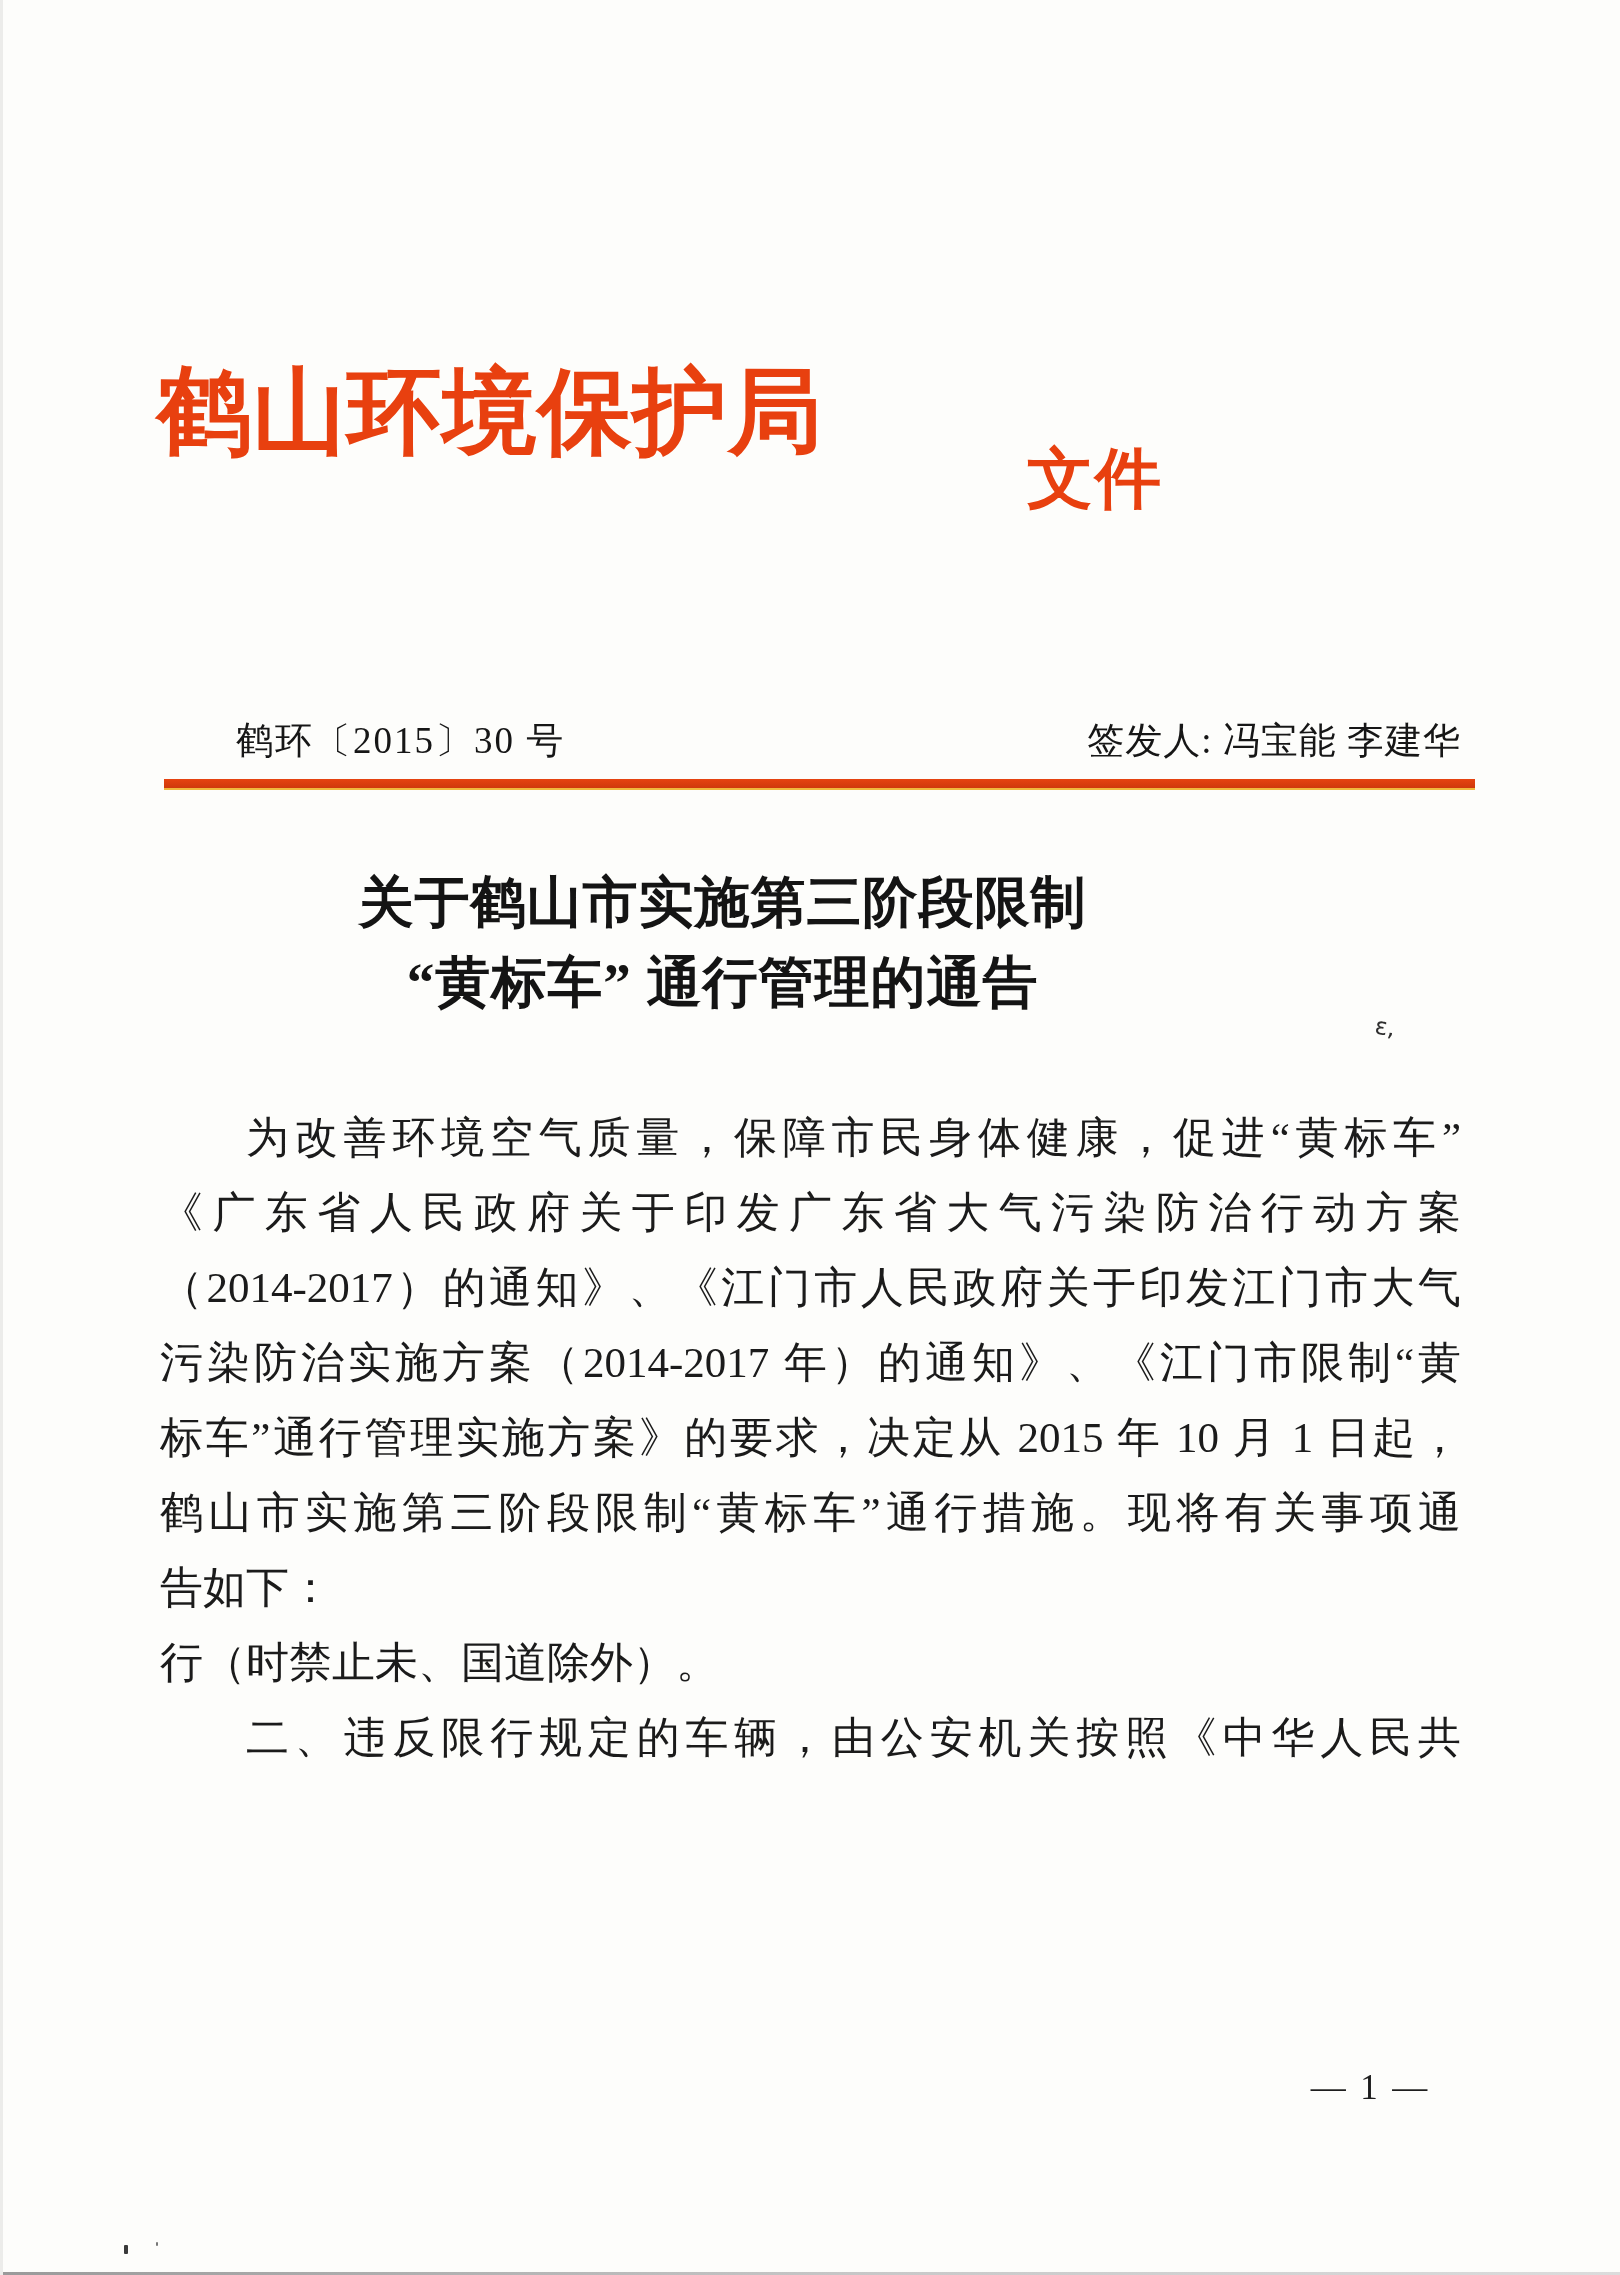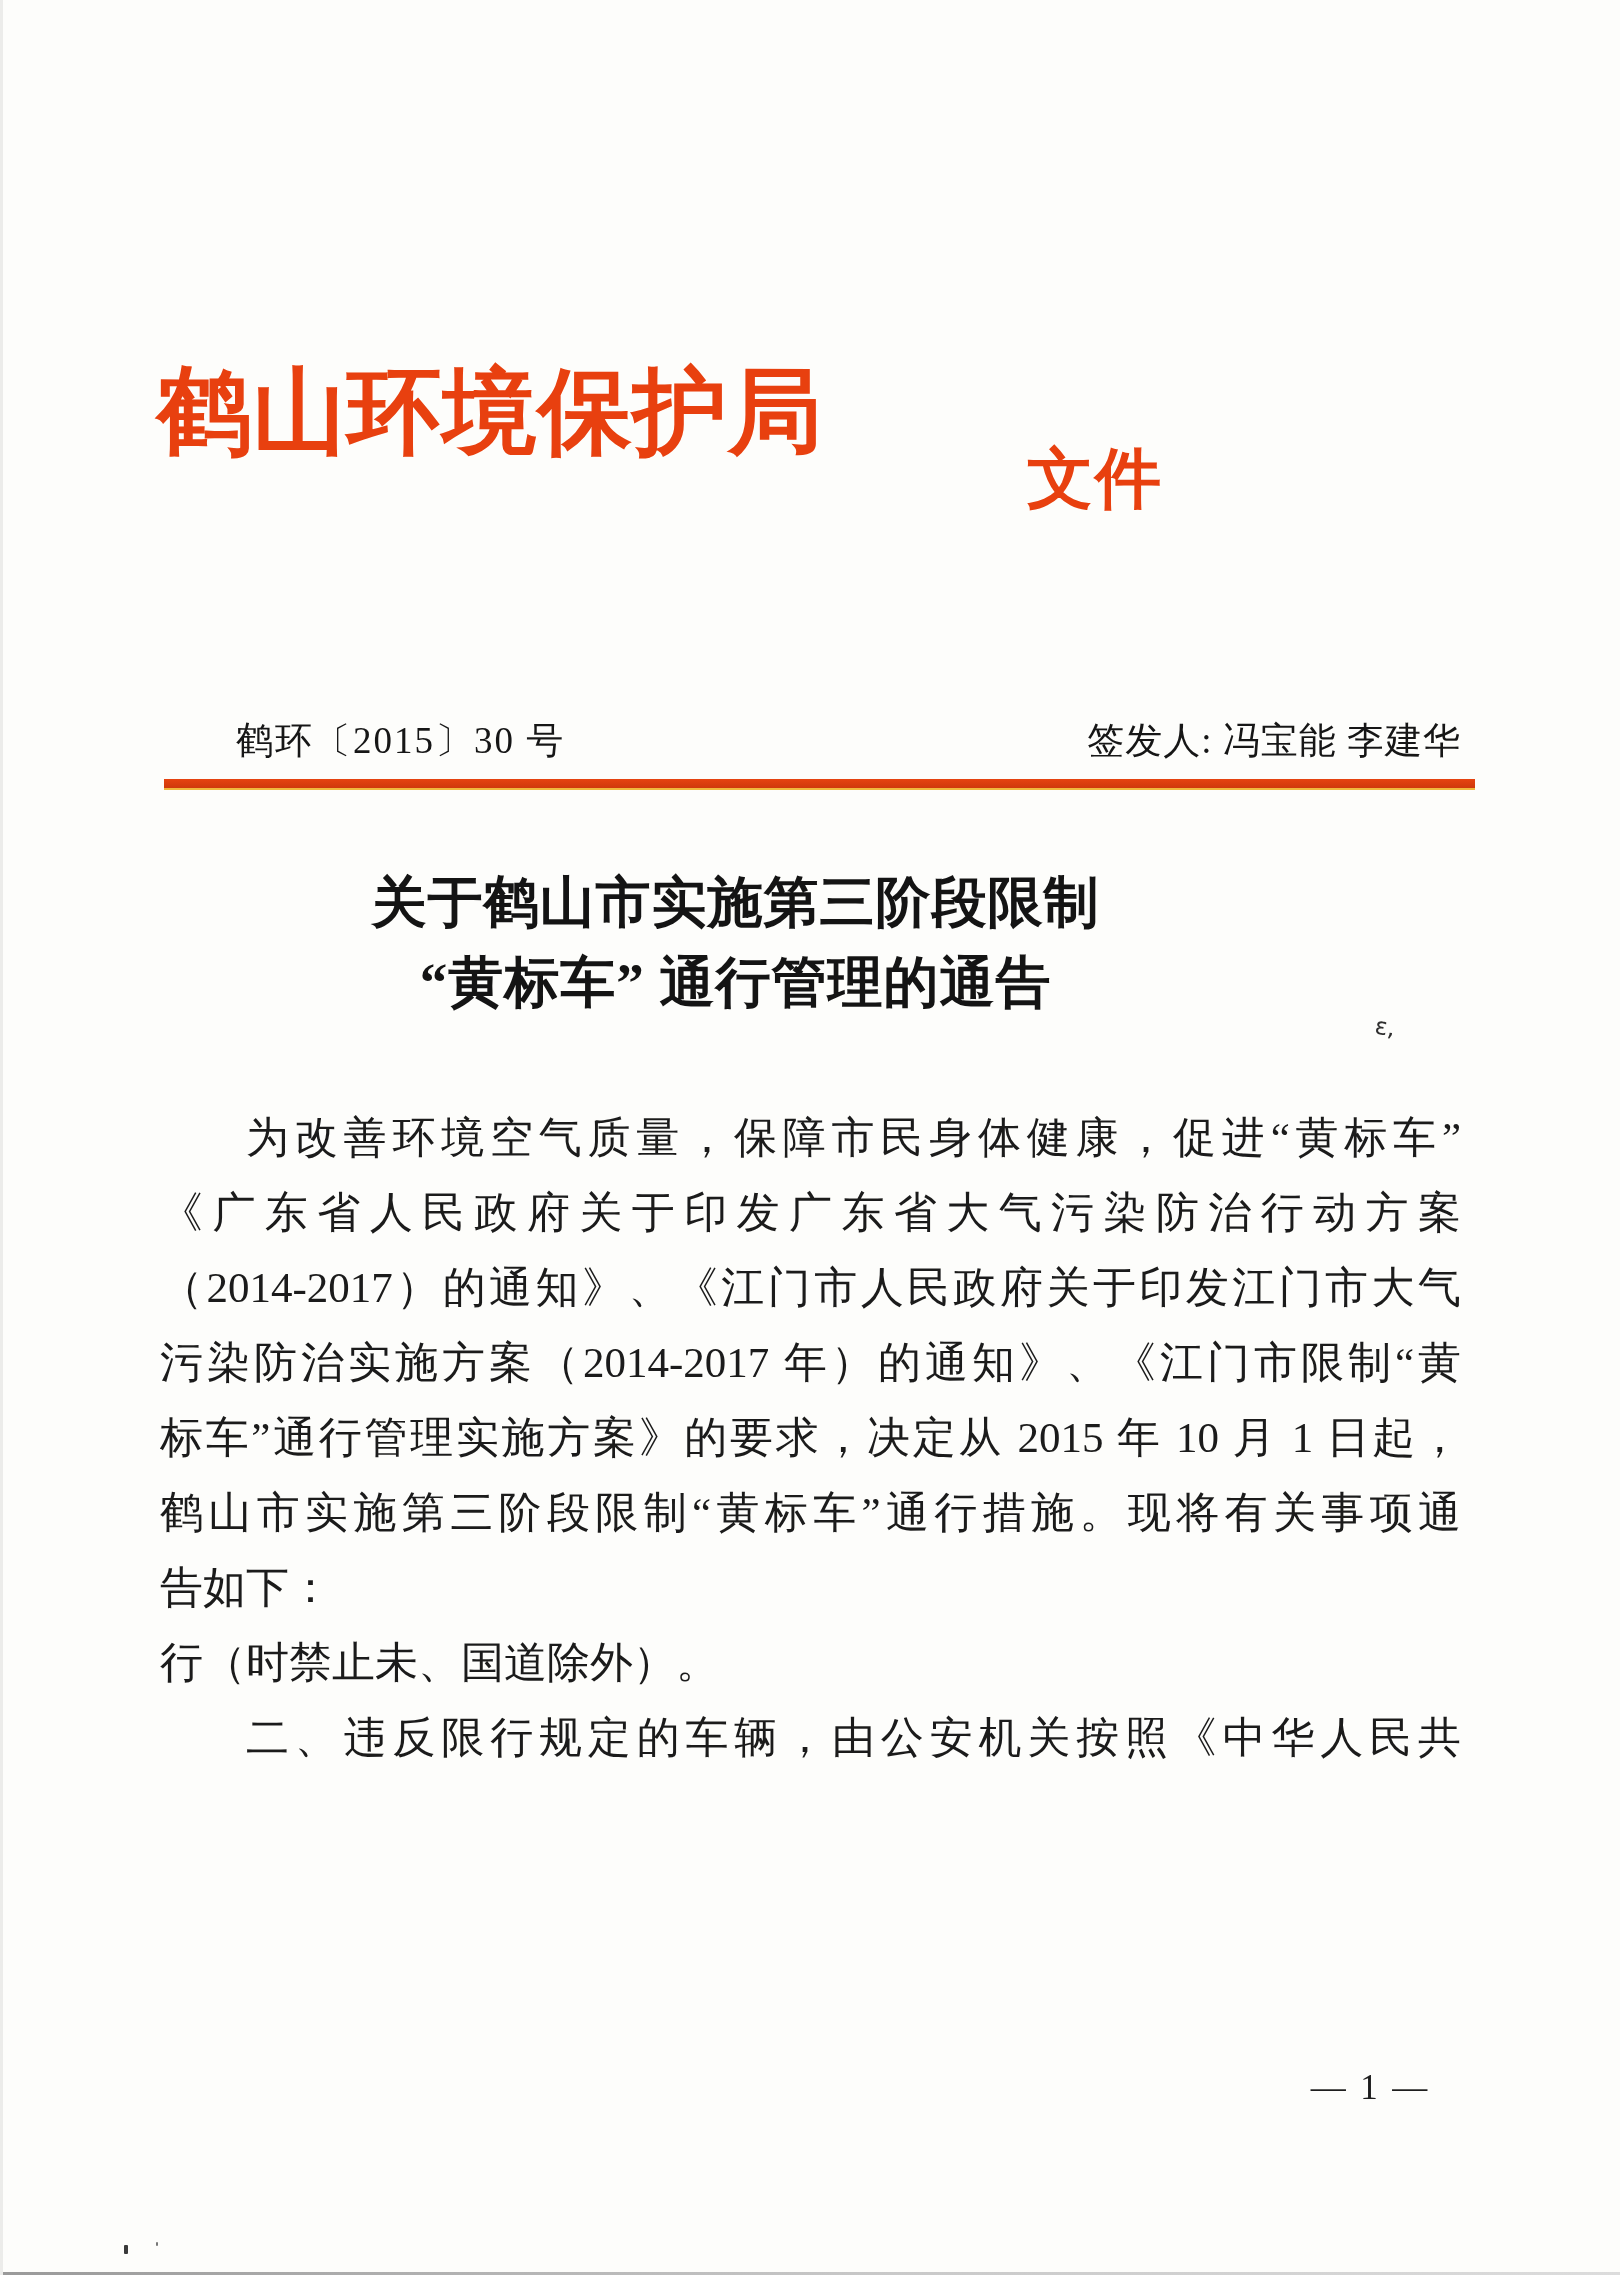--- a/index.html
+++ b/index.html
@@ -31,21 +31,21 @@
   .doc-number { padding-left:76px; letter-spacing:2px; }
   .issuer { letter-spacing:1px; }
   
   .red-rule {
     position:absolute; left:164px; top:779px; width:1311px; height:8.8px;
     background:linear-gradient(#e64310,#cf380c);
     border-bottom:2.9px solid #f0b83e;
   }
   
   .title {
-    position:absolute; left:85px; top:863px; width:1301px; margin:0;
+    position:absolute; left:72px; top:863px; width:1301px; margin:0;
     text-align:center; font-size:55px; line-height:80px;
     font-weight:bold; color:#141414; letter-spacing:1px;
   }
   
   .body-text {
     position:absolute; left:160px; top:1100px; width:1301px;
     font-size:43px; line-height:75px; color:var(--ink);
   }
   .bline {
     height:75px; white-space:normal;

